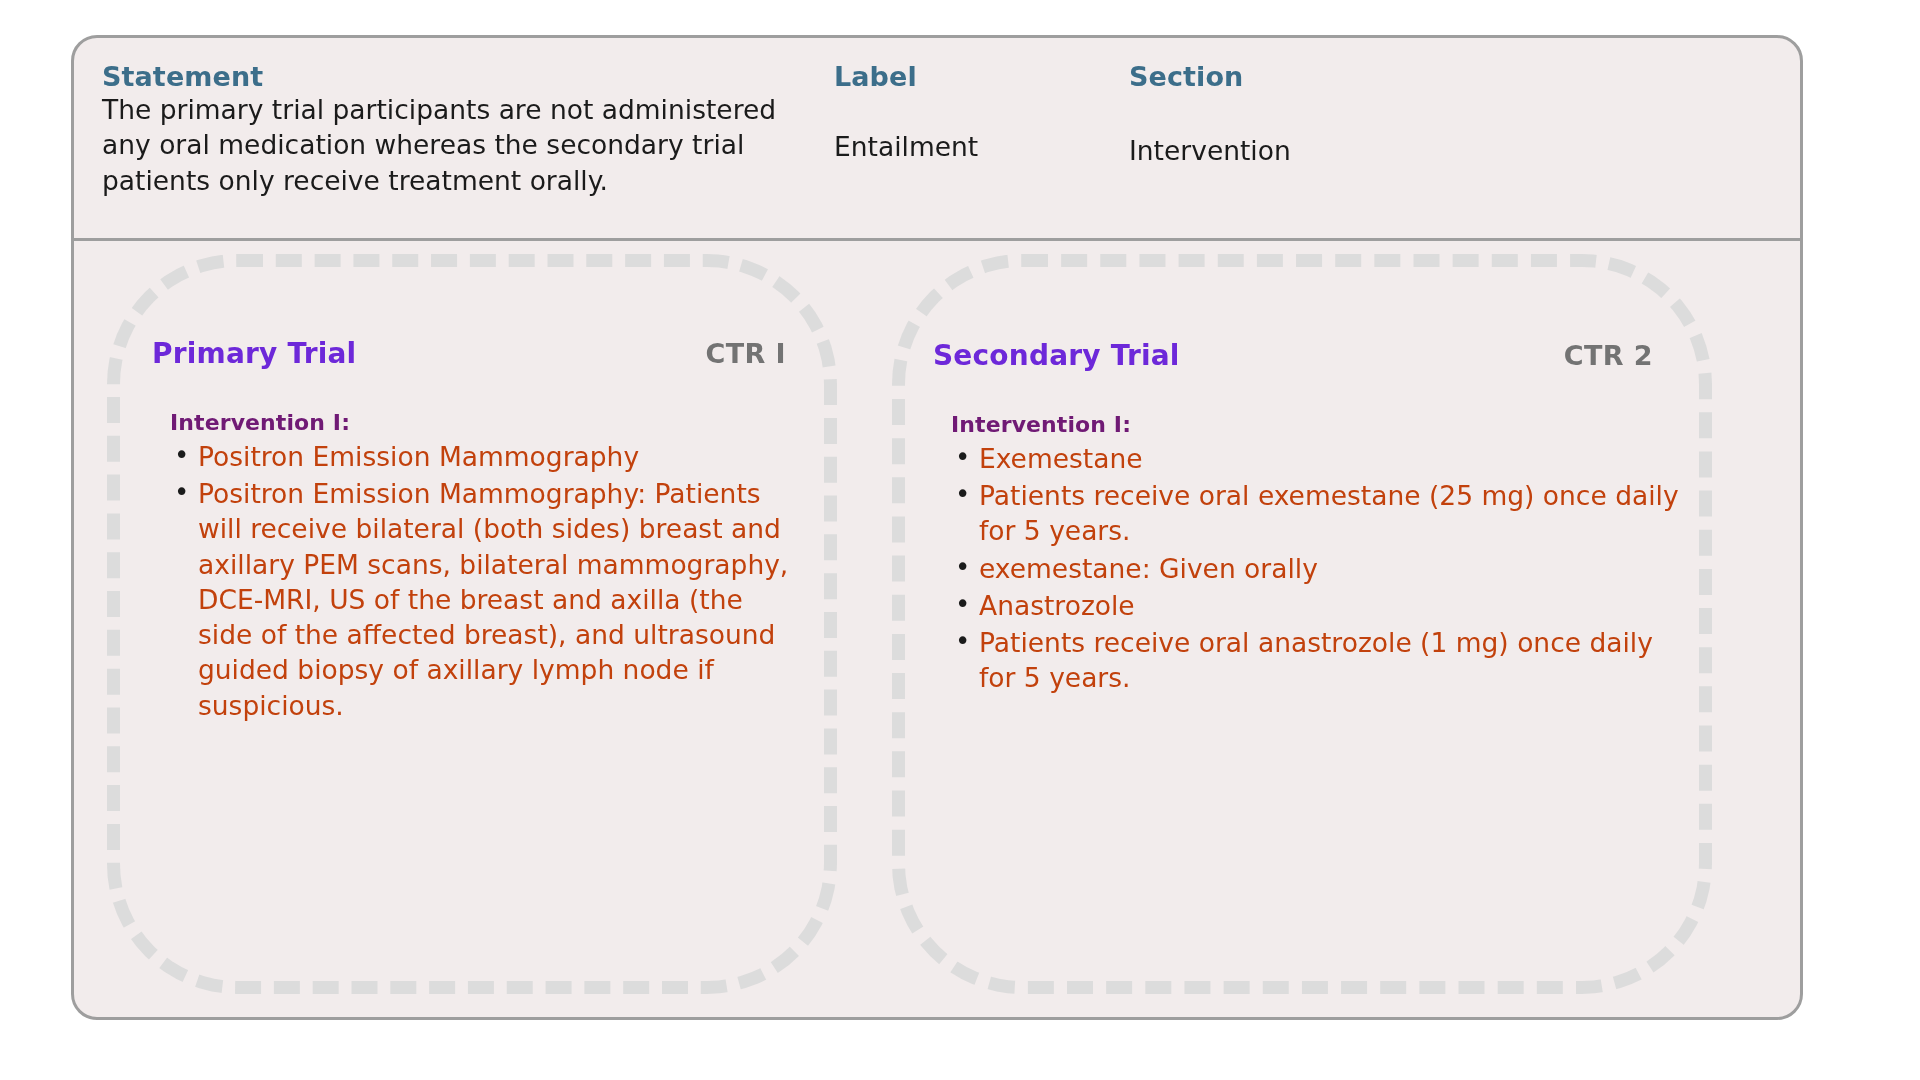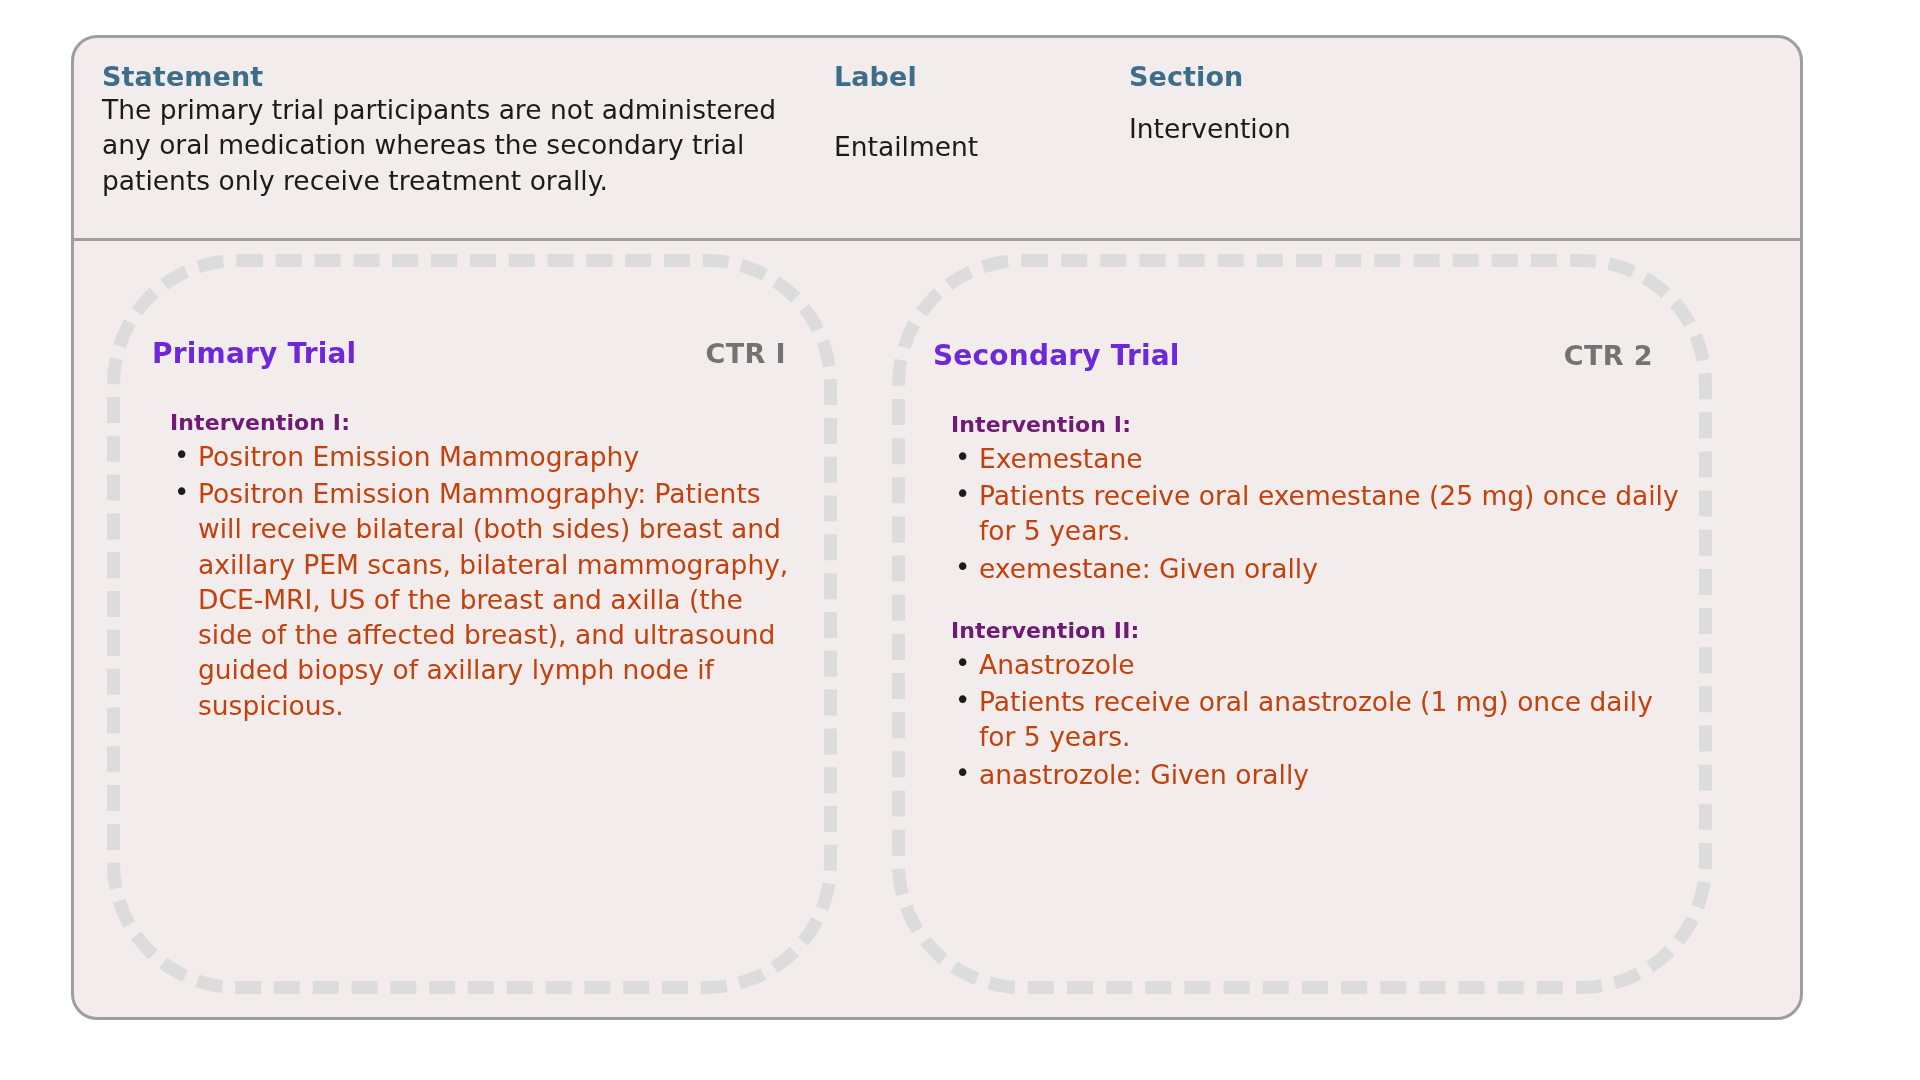--- a/index.html
+++ b/index.html
@@ -49,21 +49,21 @@
     font-size: 26.5px;
     line-height: 1.35;
     font-weight: 400;
   }
 
   #col-statement { left: 28px; top: 24px; width: 720px; }
   #col-statement .hdr-body { margin-top: 0; }
   #col-label     { left: 760px; top: 24px; width: 260px; }
   #col-label .hdr-body { margin-top: 37px; }
   #col-section   { left: 1055px; top: 24px; width: 380px; }
-  #col-section .hdr-body { margin-top: 19px; }
+  #col-section .hdr-body { margin-top: 41px; }
 
   
   #body {
     position: relative;
     height: 779px;
   }
 
   .trial-box {
     position: absolute;
     top: 13px;
@@ -185,24 +185,22 @@
           <span class="trial-name">Secondary Trial</span>
           <span class="ctr-tag">CTR 2</span>
         </div>
         <div>
           <div class="iv-heading">Intervention I:</div>
           <ul class="iv-list">
             <li>Exemestane</li>
             <li>Patients receive oral exemestane (25 mg) once daily for 5 years.</li>
             <li>exemestane: Given orally</li>
           </ul>
-          <div class="iv-heading second">Intervention II:</div>
           <ul class="iv-list">
             <li>Anastrozole</li>
             <li>Patients receive oral anastrozole (1 mg) once daily for 5 years.</li>
-            <li>anastrozole: Given orally</li>
           </ul>
         </div>
       </div>
     </div>
 
   </div>
 </div>
 
 </body></html>

